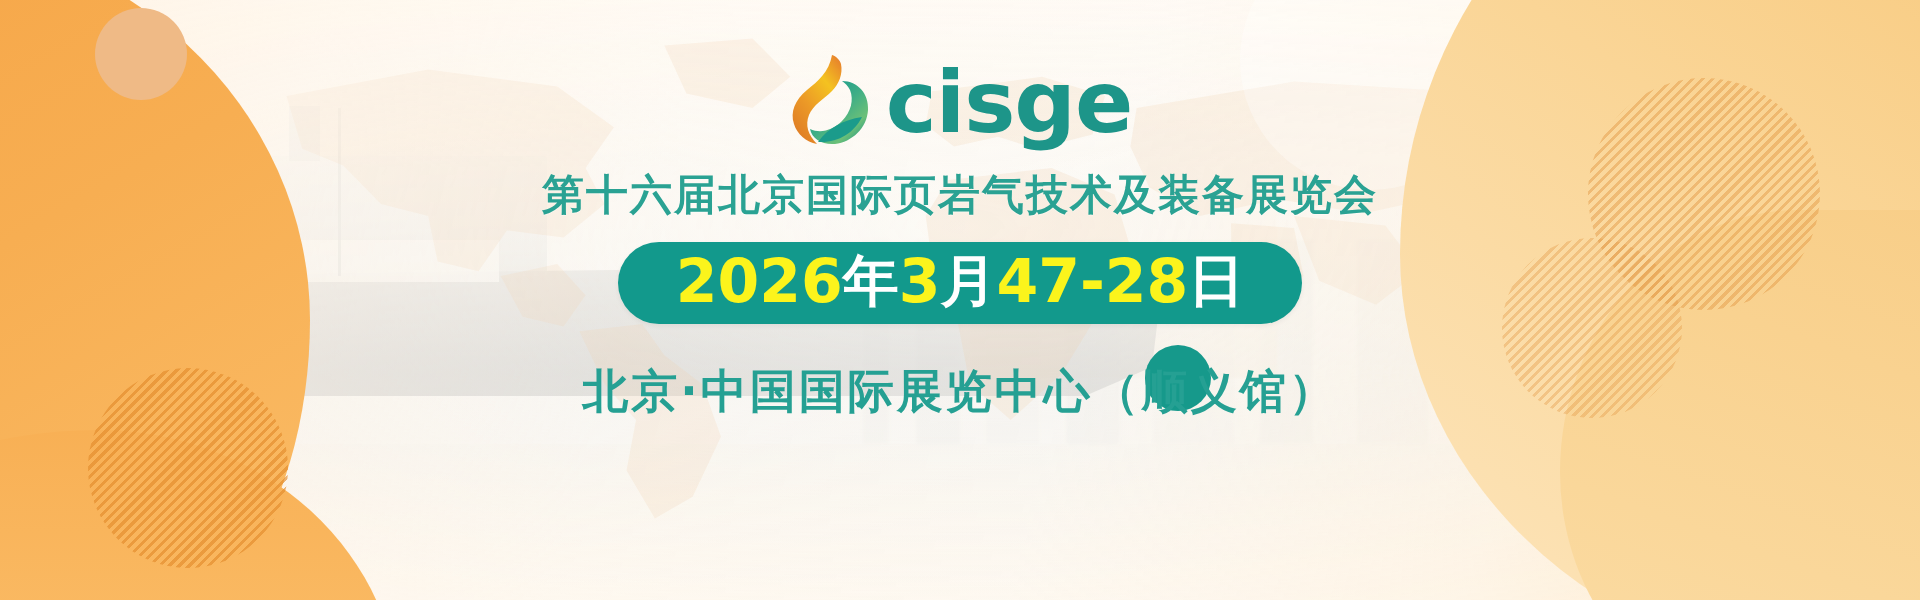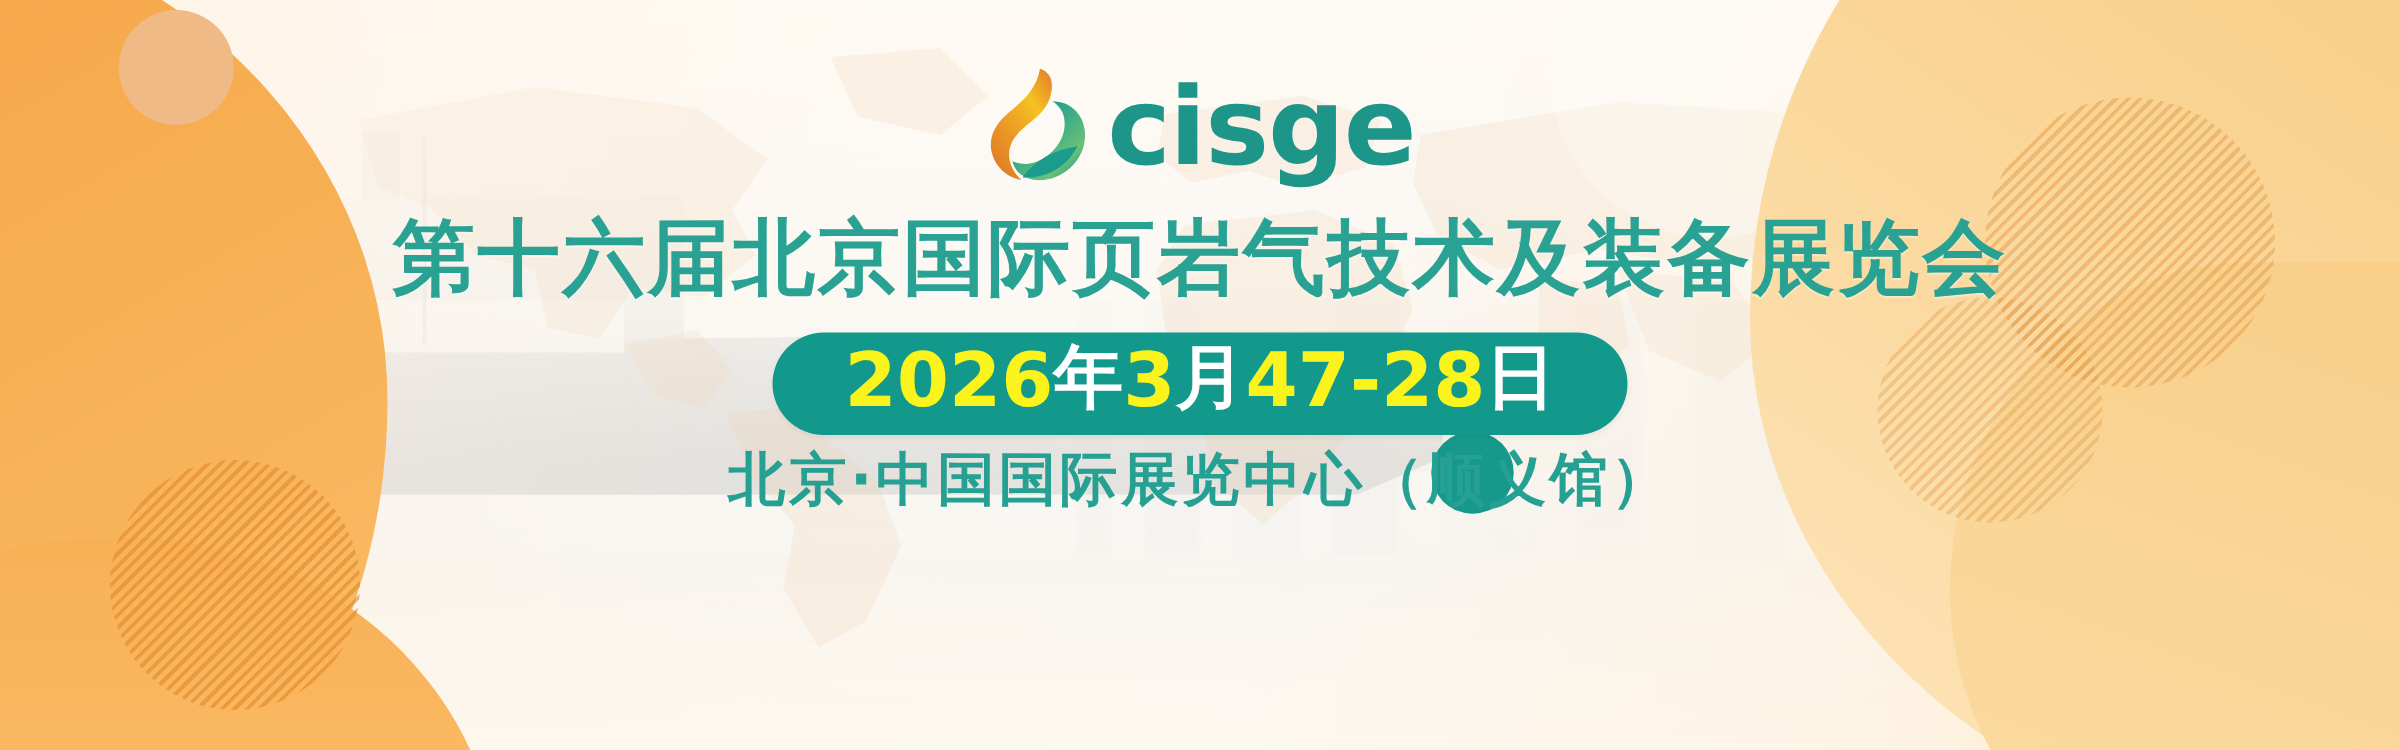--- a/index.html
+++ b/index.html
@@ -210,48 +210,48 @@
     font-family:"DejaVu Sans", sans-serif;
     font-size:86px; font-weight:700; line-height:1;
     color:#1D9589; letter-spacing:-1px;
     margin-top:4px;
   }
 
   
   .title {
     margin-top:26px;
     font-family:"DejaVu Sans", sans-serif;
-    font-size:66px; font-weight:700; line-height:1;
+    font-size:42px; font-weight:700; line-height:1;
     color:#2AA293;
     letter-spacing:2px;
     white-space:nowrap;
     text-shadow:0 1px 0 rgba(255,255,255,.35);
     text-align:right;
   }
 
   
   .date-pill {
     margin-top:26px;
     background:#12998C;
     border-radius:44px;
     padding:9px 58px 13px;
-    display:flex; align-items:flex-start; justify-content:center;
+    display:flex; align-items:center; justify-content:center;
     box-shadow:0 2px 5px rgba(0,0,0,.06);
   }
   .date-pill span {
     font-family:"DejaVu Sans", sans-serif;
     font-weight:700; line-height:1;
     white-space:nowrap;
   }
   .d-num { font-size:60px; color:#FBF41C; letter-spacing:0px; }
   .d-cn  { font-size:56px; color:#FFFFFF; letter-spacing:0px; }
 
   
   .venue {
-    margin-top:12px;
+    margin-top:44px;
     font-family:"DejaVu Sans", sans-serif;
     font-size:46px; font-weight:700; line-height:1;
     color:#25A093;
     letter-spacing:3px;
     white-space:nowrap;
   }
 </style>
 </head>
 <body>
 

